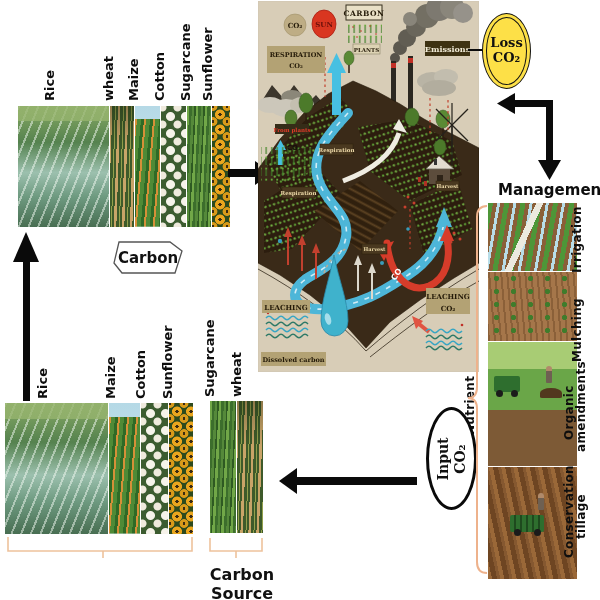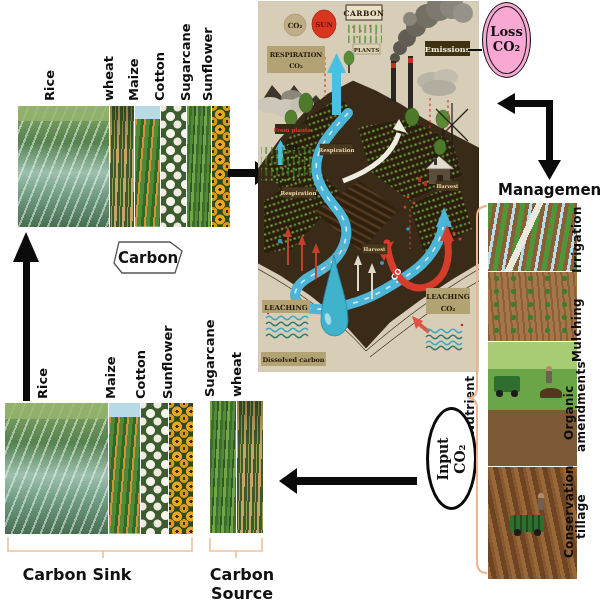--- a/index.html
+++ b/index.html
@@ -47,22 +47,22 @@
   .ph-tillage{background:repeating-linear-gradient(78deg,#9a6838 0 4px,#6e4522 4px 9px,#855830 9px 12px);}
   .fig{position:absolute;width:6px;height:17px;border-radius:3px 3px 1px 1px;
        background:linear-gradient(180deg,#b08a6a 0 5px,#6e6052 5px);}
   .machine{position:absolute;background:#2e6e2e;border-radius:2px;}
   .wheel{position:absolute;width:7px;height:7px;border-radius:50%;background:#1b1b1b;}
   .pile{position:absolute;background:#52381e;border-radius:50% 50% 10% 10%;}
   
   .shaft{position:absolute;background:#0a0a0a;}
   .tri{position:absolute;width:0;height:0;}
   
-  .loss-outer{position:absolute;left:482px;top:2px;width:47px;height:74px;border:1.8px solid #111;
-              border-radius:50%;background:#f9a8d4;}
+  .loss-outer{position:absolute;left:482px;top:13px;width:47px;height:74px;border:1.8px solid #111;
+              border-radius:50%;background:#fde047;}
   .loss-inner{position:absolute;left:3px;top:3px;right:3px;bottom:3px;border:1.6px solid #111;border-radius:50%;
               display:flex;flex-direction:column;align-items:center;justify-content:center;
               font:bold 13px "DejaVu Serif",serif;color:#111;line-height:1.15;}
   .input-ell{position:absolute;left:426px;top:407px;width:45px;height:97px;border:3px solid #0a0a0a;
              border-radius:50%;background:#fff;}
   .input-txt{position:absolute;left:50%;top:50%;transform:translate(-50%,-50%) rotate(-90deg);
              font:bold 14px "DejaVu Serif",serif;color:#111;text-align:center;line-height:1.2;white-space:nowrap;}
   .caption{position:absolute;font:bold 16px "DejaVu Sans",sans-serif;color:#111;text-align:center;}
   .mgmt-title{position:absolute;left:498px;top:181px;width:84px;text-align:center;
               font:bold 15px "DejaVu Sans",sans-serif;color:#0d0d0d;}
@@ -407,16 +407,15 @@
   <div class="vlab" style="left:174px;top:385px;">Sunflower</div>
   <div class="vlab" style="left:216px;top:383px;">Sugarcane</div>
   <div class="vlab" style="left:243px;top:383px;">wheat</div>
 
   <svg class="abs" style="left:0;top:0;pointer-events:none;" width="600" height="600" viewBox="0 0 600 600">
     <path d="M8,537 V551 H103 M103,551 V558 M103,551 H192 V537" stroke="#eec29c" stroke-width="1.6" fill="none"></path>
     <path d="M210,538 V551 H236 M236,551 V558 M236,551 H262 V538" stroke="#eec29c" stroke-width="1.6" fill="none"></path>
     <path d="M487,206 Q477,206 477,217 L477,387 Q477,398 468,398 Q477,398 477,409 L477,562 Q477,573 487,573" stroke="#eeb28c" stroke-width="2" fill="none"></path>
   </svg>
 
-  <div class="caption" style="left:17px;top:565px;width:120px;">Carbon Sink</div>
   <div class="caption" style="left:196px;top:565px;width:92px;">Carbon Source</div>
 
 </div>
 
 </body></html>

